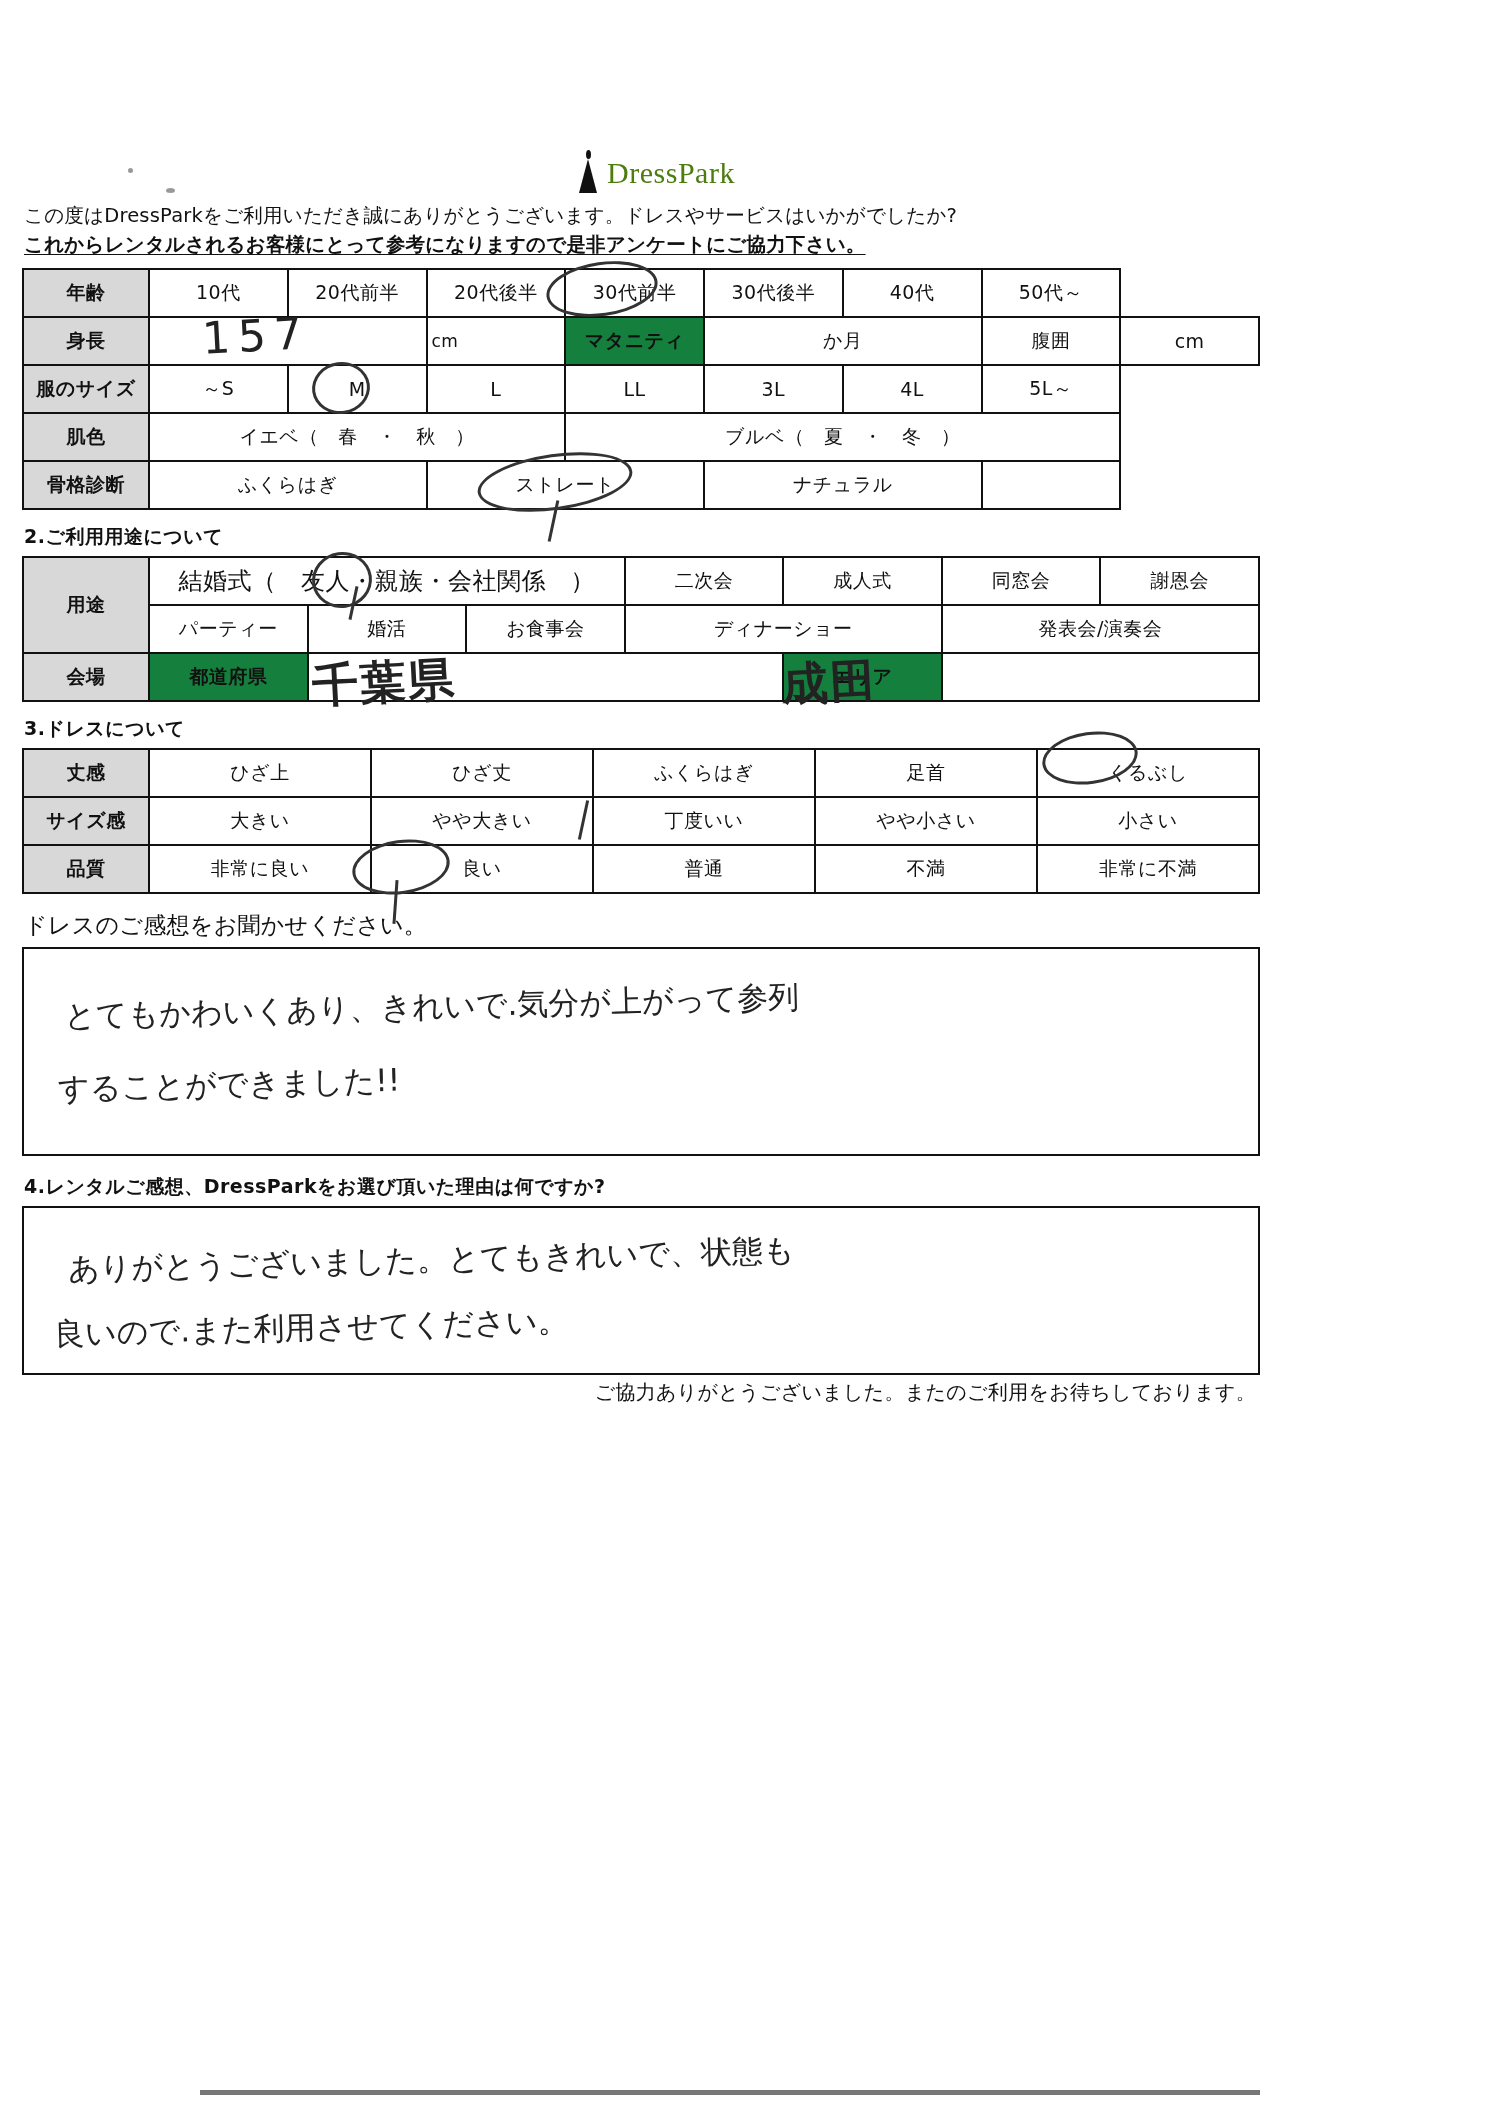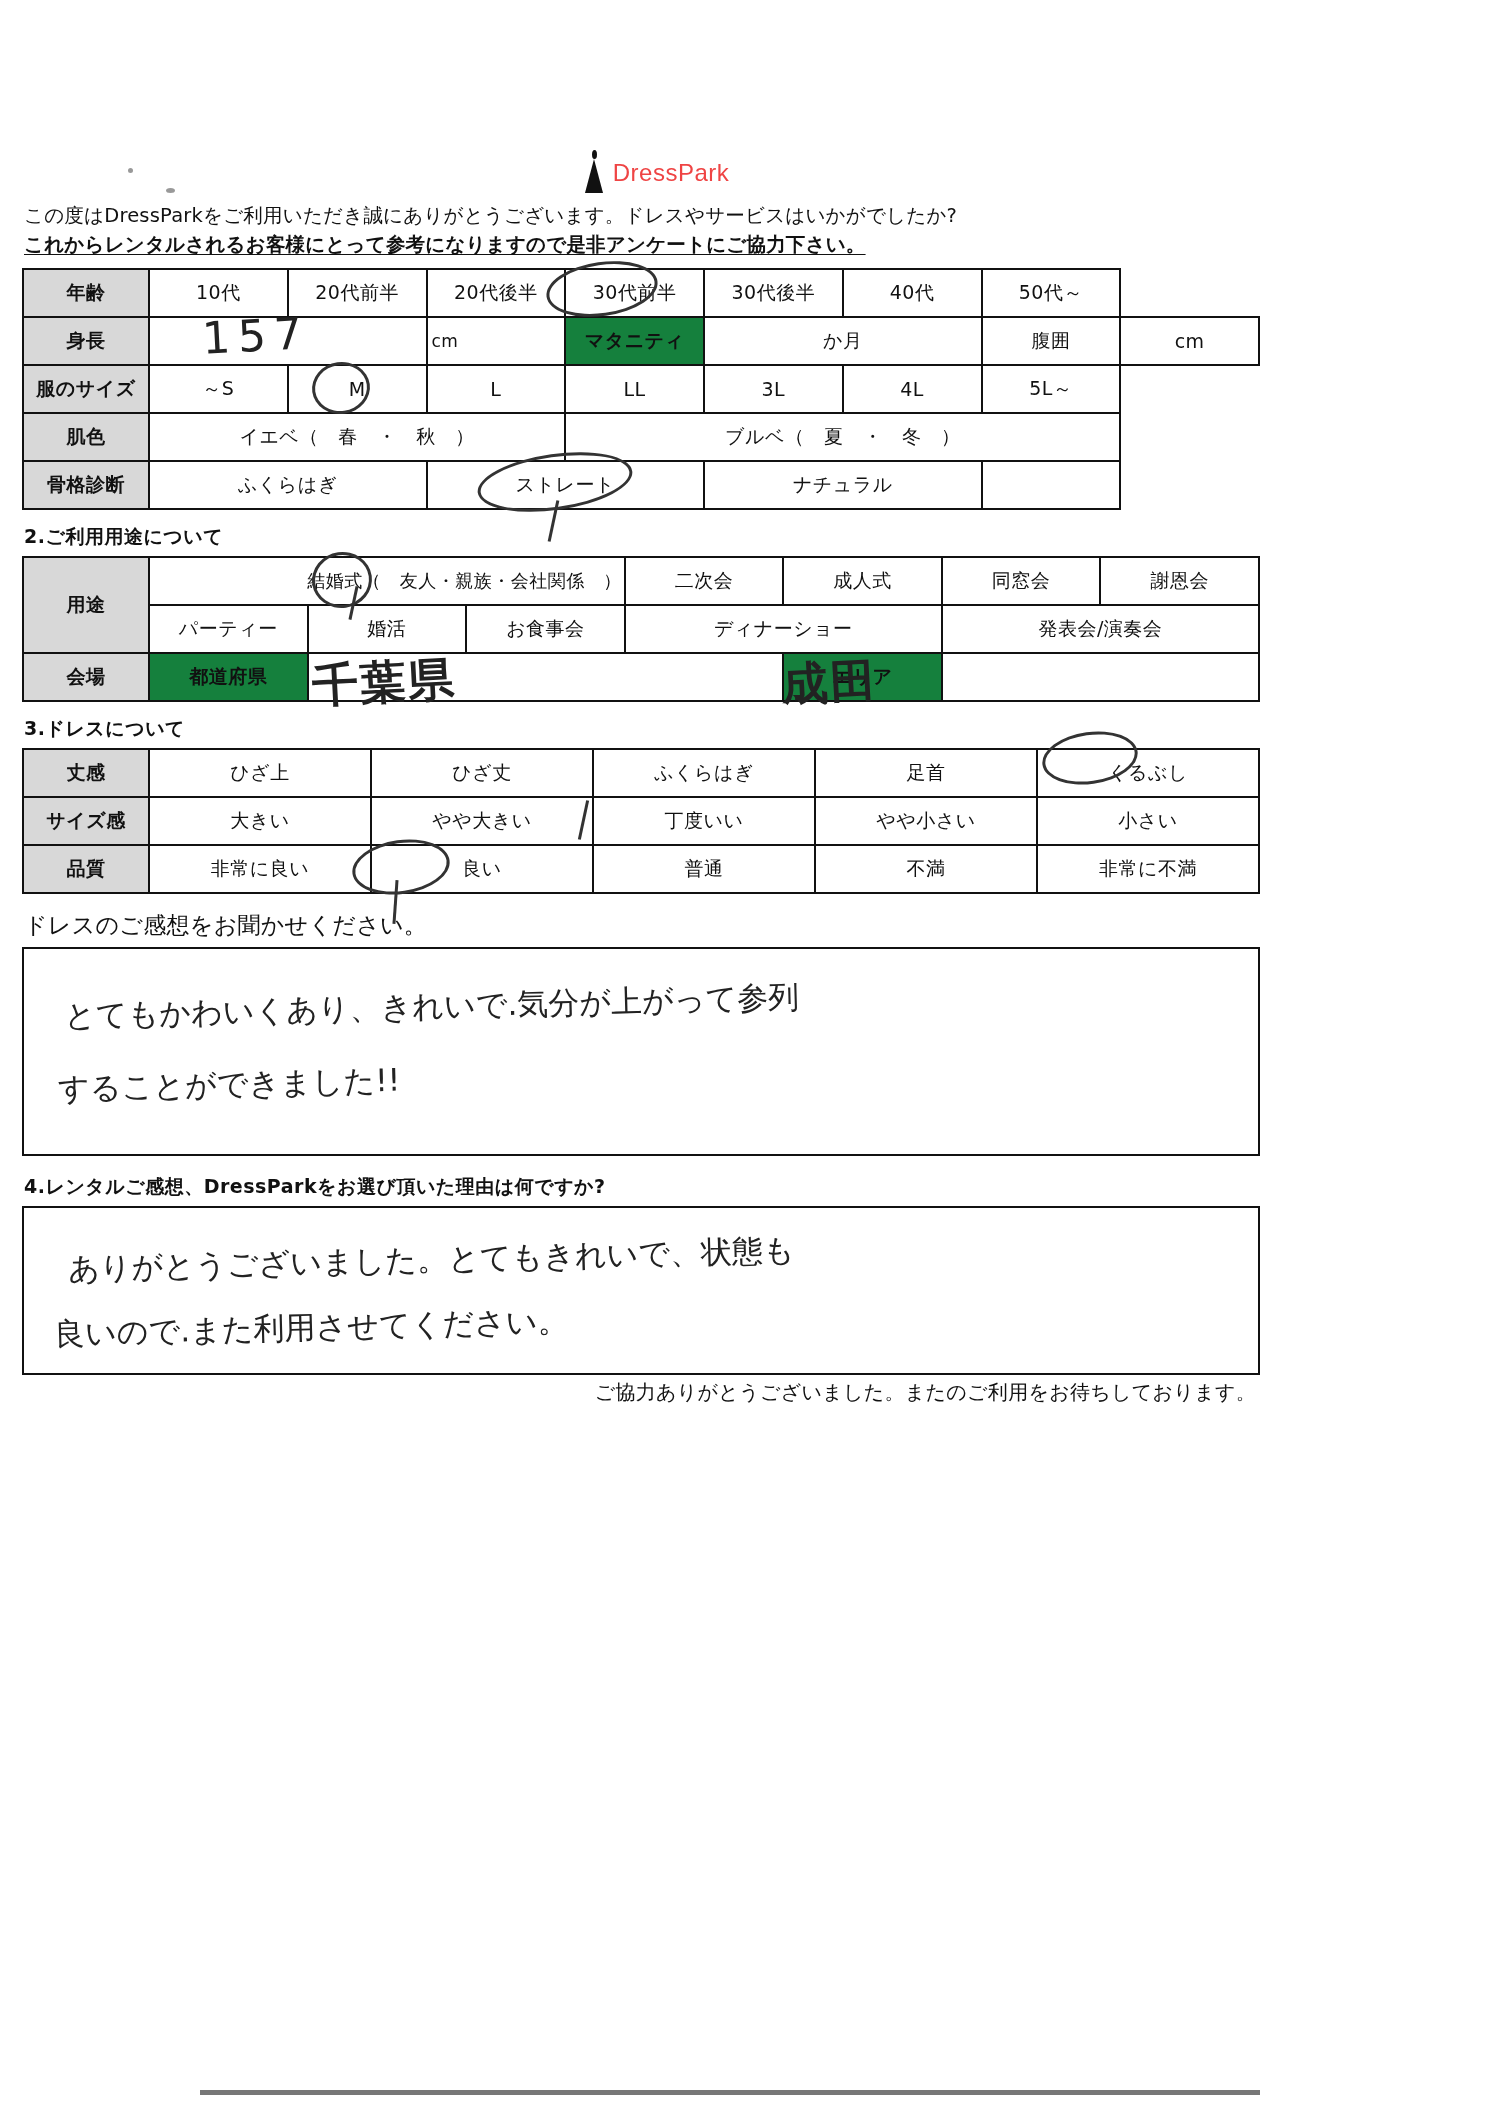--- a/index.html
+++ b/index.html
@@ -9,21 +9,21 @@
 
   
   .speck{position:absolute;background:#555;border-radius:50%;opacity:.6;}
 
   .sheet{position:absolute;left:22px;top:150px;width:1270px;}
 
   .logo-wrap{display:flex;align-items:center;justify-content:center;margin-bottom:6px;}
   .logo-dress{width:18px;height:46px;position:relative;margin-right:10px;}
   .logo-dress:before{content:"";position:absolute;left:7px;top:0;width:5px;height:9px;background:#111;border-radius:50%;}
   .logo-dress:after{content:"";position:absolute;left:0;top:9px;width:0;height:0;border-left:9px solid transparent;border-right:9px solid transparent;border-bottom:34px solid #111;}
-  .logo-text{font-family:Liberation Sans, sans-serif;font-size:24px;letter-spacing:.5px;color:#ef4444;}
+  .logo-text{font-family:Liberation Serif, serif;font-size:30px;letter-spacing:.5px;color:#4d7c0f;}
 
   .intro1{font-size:19.5px;letter-spacing:.2px;margin:6px 0 2px 2px;}
   .intro2{font-size:19.5px;letter-spacing:.2px;margin:0 0 10px 2px;font-weight:bold;text-decoration:underline;text-underline-offset:3px;}
 
   .sec-title{font-size:19px;font-weight:bold;margin:14px 0 6px 2px;letter-spacing:.5px;}
 
   table.grid{border-collapse:collapse;width:1238px;table-layout:fixed;}
   table.grid td{border:2px solid #111;height:46px;text-align:center;font-size:19px;padding:0 2px;letter-spacing:.5px;}
   td.hdr{background:#d8d8d8;font-weight:bold;font-size:18px;width:120px;letter-spacing:2px;}
   td.sub{background:#15803d;font-weight:bold;font-size:18px;letter-spacing:1px;}
@@ -113,21 +113,21 @@
       <div class="ellipse" style="left:455px;top:186px;width:150px;height:50px;"></div>
       <div class="tick" style="left:530px;top:232px;height:42px;"></div>
     </div>
 
     <div class="sec-title">2.ご利用用途について</div>
     <div style="position:relative;">
       <table class="grid">
         <tbody>
             <tr>
           <td class="hdr" rowspan="2">用途</td>
-          <td colspan="3" style="font-size:18px;text-align:right;">結婚式（　友人・親族・会社関係　）</td>
+          <td colspan="3" style="font-size:24px;">結婚式（　友人・親族・会社関係　）</td>
           <td>二次会</td>
           <td>成人式</td>
           <td>同窓会</td>
           <td>謝恩会</td>
         </tr>
         <tr>
           <td>パーティー</td>
           <td>婚活</td>
           <td>お食事会</td>
           <td colspan="2">ディナーショー</td>

